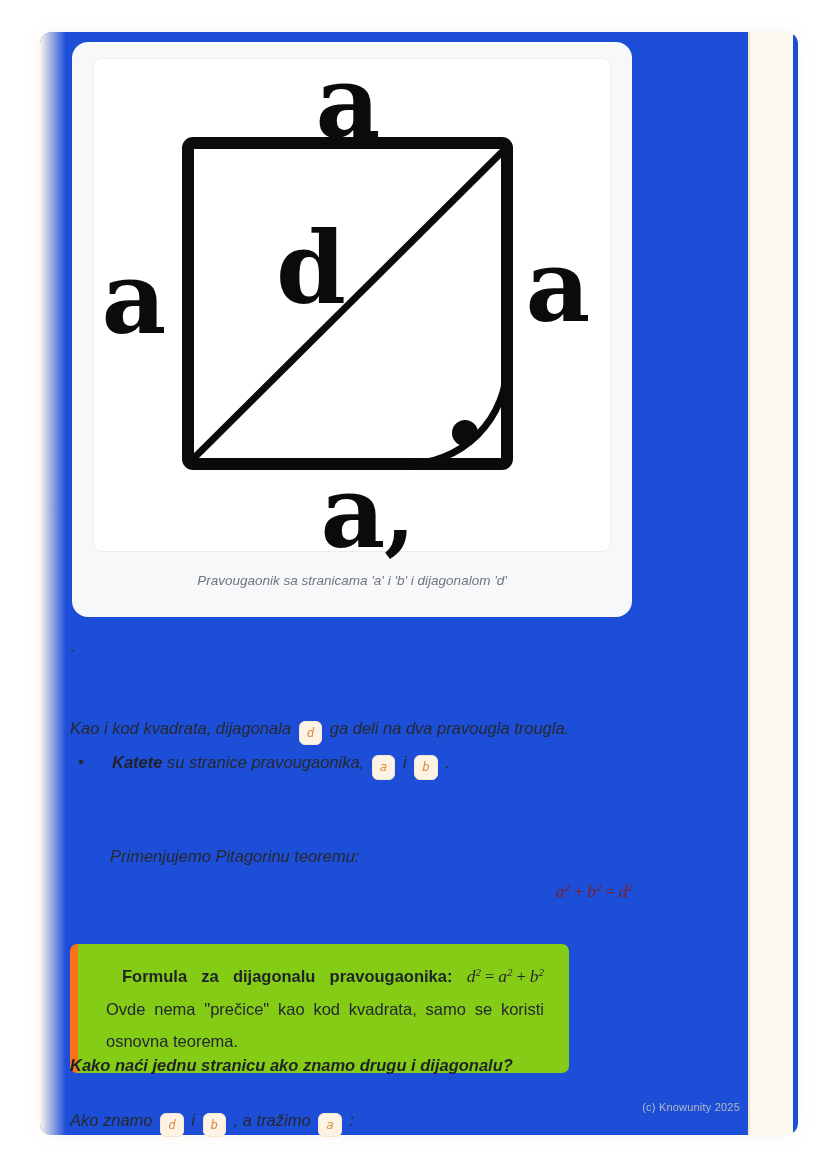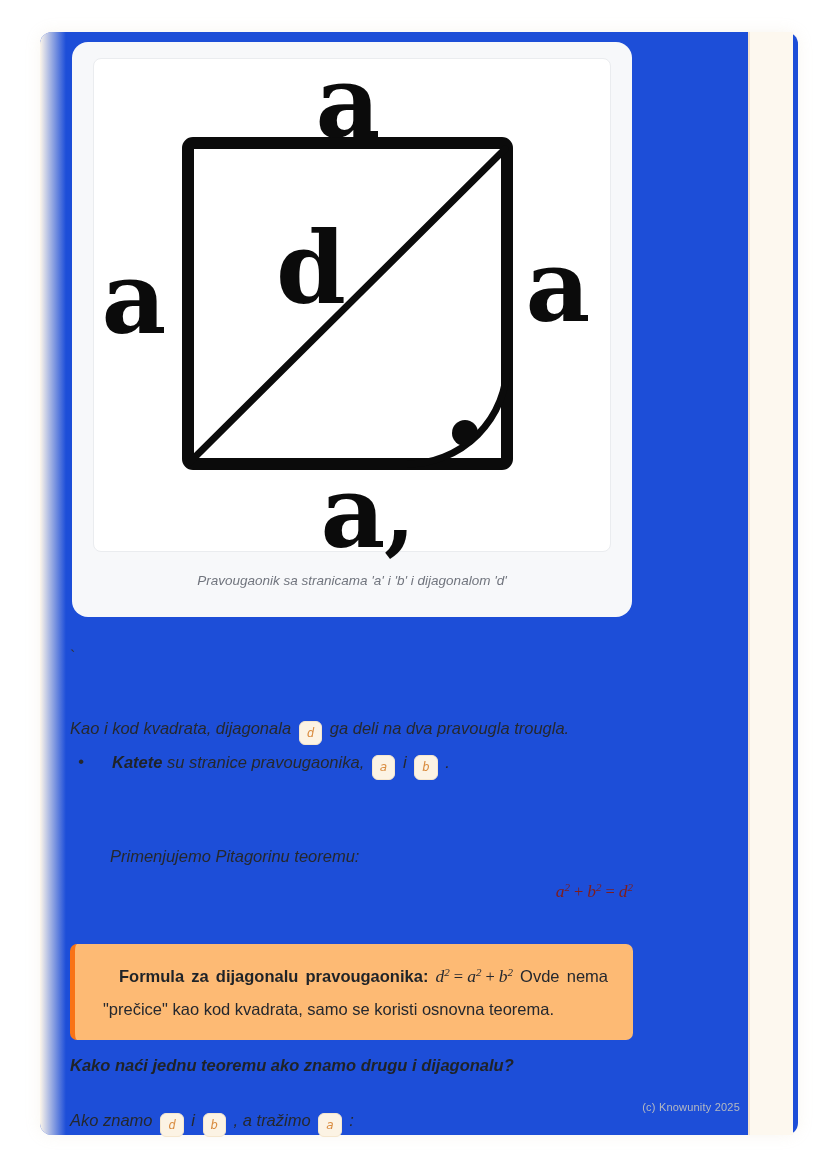--- a/index.html
+++ b/index.html
@@ -31,22 +31,22 @@
   .p-intro{top:702px;width:600px;}
   .bullets{top:750px;width:600px;list-style:none;margin:0;padding:0;}
   .bullets li{position:relative;padding-left:26px;margin-bottom:13px;line-height:24px;}
   .bullets li::before{content:"\2022";position:absolute;left:8px;top:0;color:#25282e;font-size:17px;}
   .p-lead{top:830px;width:600px;margin-left:40px;}
   .b{font-weight:bold;color:#1f2328;margin-left:16px;}
   .math-display{position:absolute;left:70px;top:871px;width:563px;text-align:right;color:#7f1d1d;margin-top:10px;}
   .mi{font-family:"Liberation Serif",serif;font-style:italic;font-size:17.5px;}
   .mo{font-family:"Liberation Serif",serif;font-size:16.5px;margin:0 4px;}
   .msup{font-family:"Liberation Serif",serif;font-style:italic;font-size:11px;vertical-align:6px;}
-  .callout{position:absolute;left:70px;top:944px;width:563px;box-sizing:border-box;
-           background:#fdba74;border-left:5px solid #f97316;border-radius:7px;
+  .callout{position:absolute;left:70px;top:944px;width:499px;box-sizing:border-box;
+           background:#84cc16;border-left:8px solid #f97316;border-radius:7px;
            padding:15px 25px 15px 28px;font-size:16.5px;line-height:1.95;color:#25282e;
            text-align:justify;}
   .subheading{top:1056px;width:620px;margin:0;font-size:16.5px;font-weight:bold;color:#1f2328;}
   .p-final{top:1094px;width:600px;}
 
   
   .code{display:inline-block;background:#fcf3e4;border:1px solid #f5e6cd;color:#d98d42;
         font-family:"DejaVu Sans Mono",monospace;font-size:12.5px;line-height:1;
         padding:5px 7px;border-radius:6px;margin:0 3px;vertical-align:-3px;}
 </style>
@@ -87,17 +87,17 @@
   <ul class="bullets">
     <li><span class="b">Katete</span><span> su stranice pravougaonika, </span><code class="code">a</code><span> i </span><code class="code">b</code><span> .</span></li>
   </ul>
 
   <p class="para p-lead">Primenjujemo Pitagorinu teoremu:</p>
 
   <div class="math-display"><span class="mi">a</span><sup class="msup">2</sup><span class="mo">+</span><span class="mi">b</span><sup class="msup">2</sup><span class="mo">=</span><span class="mi">d</span><sup class="msup">2</sup></div>
 
   <div class="callout"><span class="b">Formula za dijagonalu pravougaonika: </span><span class="mi">d</span><sup class="msup">2</sup><span class="mo">=</span><span class="mi">a</span><sup class="msup">2</sup><span class="mo">+</span><span class="mi">b</span><sup class="msup">2</sup><span> Ovde nema "prečice" kao kod kvadrata, samo se koristi osnovna teorema.</span></div>
 
-  <h2 class="subheading">Kako naći jednu teoremu ako znamo drugu i dijagonalu?</h2>
+  <h2 class="subheading">Kako naći jednu stranicu ako znamo drugu i dijagonalu?</h2>
 
   <p class="para p-final"><span>Ako znamo </span><code class="code">d</code><span> i </span><code class="code">b</code><span> , a tražimo </span><code class="code">a</code><span> :</span></p>
 
 </div>
 
 </body></html>

